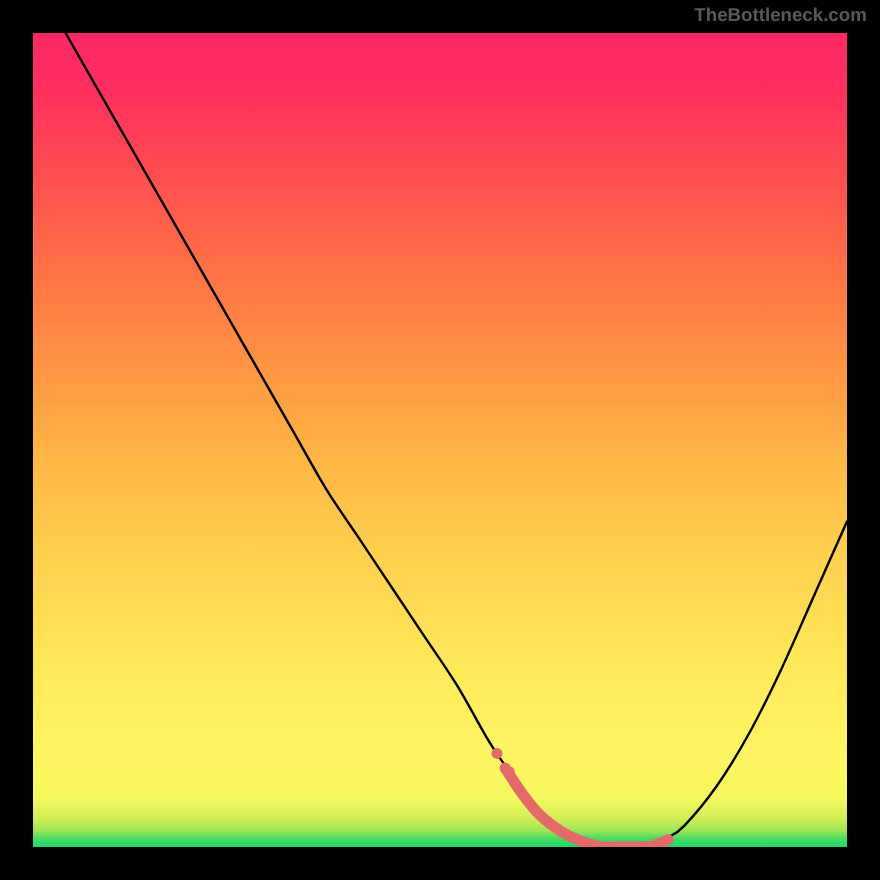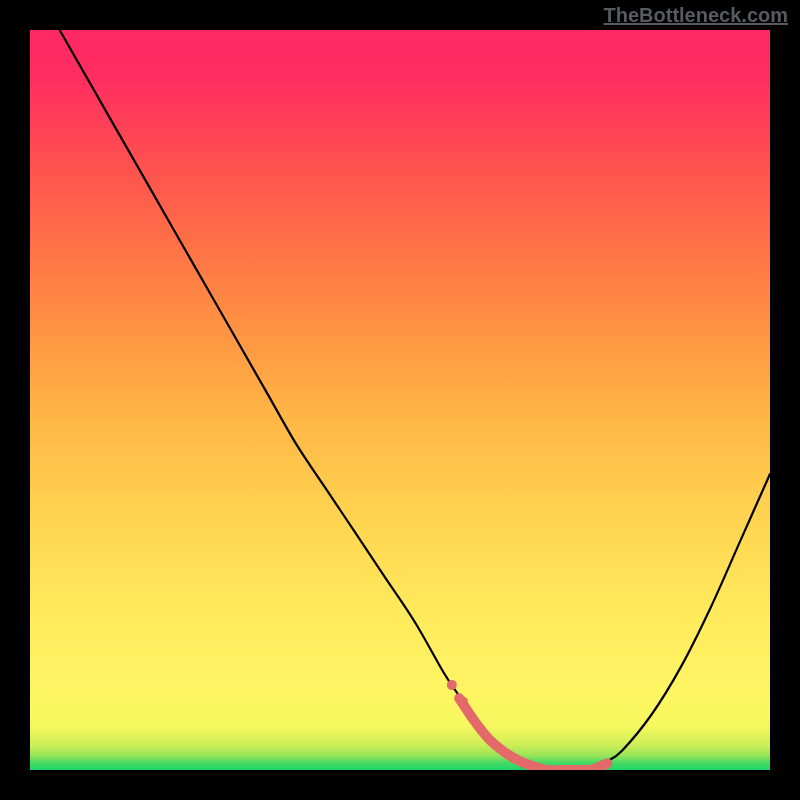--- a/index.html
+++ b/index.html
@@ -8,25 +8,24 @@
     position: relative;
     width: 800px;
     height: 800px;
     background: #000;
   }
   .watermark {
     position: absolute;
     top: 4px;
     right: 12px;
     font-family: Arial, Helvetica, sans-serif;
-    font-size: 20px;
+    font-size: 17px;
     font-weight: 600;
     color: #555b61;
     z-index: 5;
-    text-decoration: underline;
   }
   .plot {
     position: absolute;
     left: 30px;
     top: 30px;
     width: 740px;
     height: 740px;
   }
   .gradient {
     position: absolute;

